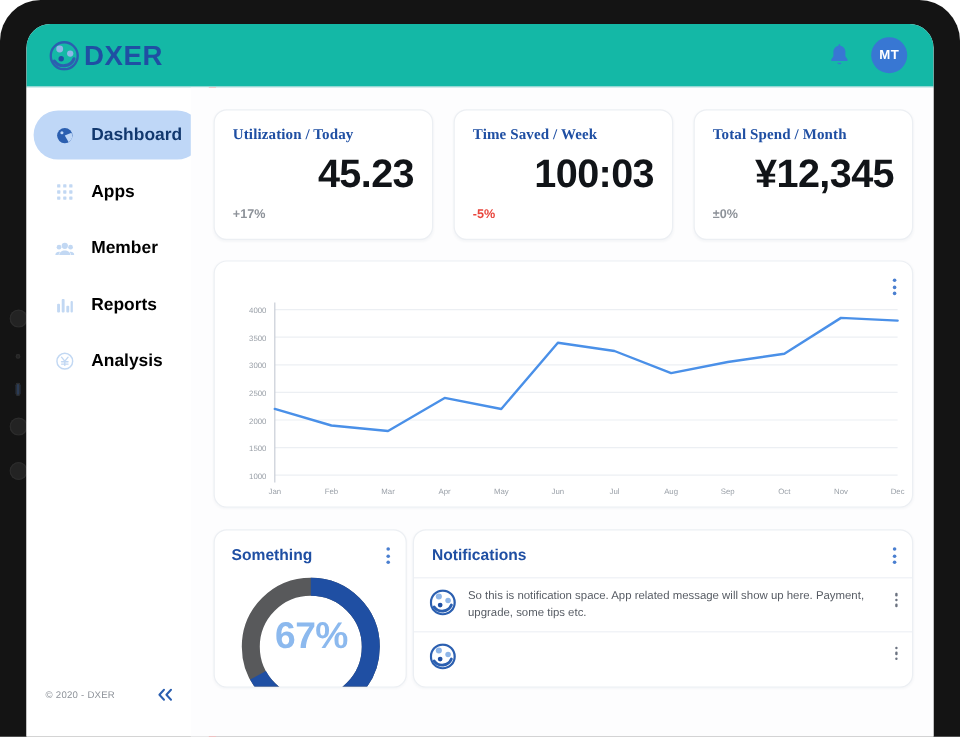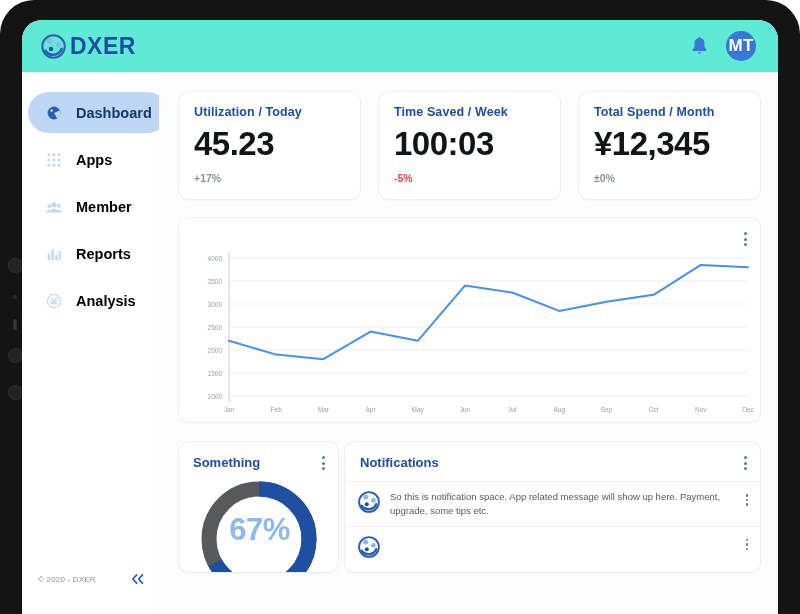--- a/index.html
+++ b/index.html
@@ -52,39 +52,39 @@
     width: 756px; height: 594px;
     background: #ffffff;
     border-radius: 20px 20px 0 0;
     overflow: hidden;
   }
 
   
   .appbar {
     position: absolute; left: 0; top: 0;
     width: 756px; height: 53px;
-    background: #5eead4;
+    background: #14b8a6;
     border-bottom: 1px solid #e9edf2;
     display: flex; align-items: center;
     padding: 0 22px 0 19px;
   }
   .brand { display: flex; align-items: center; gap: 4px; }
   .brand-mark { width: 25px; height: 25px; flex: none; }
   .brand-text {
     font-size: 23px; font-weight: bold;
     letter-spacing: .5px; color: #1f4fa3;
   }
   .appbar-right {
     margin-left: auto; display: flex; align-items: center; gap: 17px;
   }
   .bell { width: 19px; height: 21px; }
   .avatar {
     width: 30px; height: 30px; border-radius: 50%;
     background: #3877d3; color: #fff;
-    font-size: 17px; font-weight: bold;
+    font-size: 11px; font-weight: bold;
     display: flex; align-items: center; justify-content: center;
     letter-spacing: .3px;
   }
 
   
   .sidebar {
     position: absolute; left: 0; top: 53px;
     width: 158px; height: 541px;
     background: #fff;
     border-right: 6px solid #ef4444;
@@ -119,24 +119,25 @@
     flex: 1; height: 109px;
     background: #fff;
     border: 1px solid #eceff3;
     border-radius: 11px;
     padding: 13px 15px 0 15px;
     box-shadow: 0 1px 2px rgba(30,50,90,.035);
   }
   .stat-label {
     font-size: 12.5px; font-weight: bold; color: #1f4fa3;
     letter-spacing: .1px;
+    font-family: Liberation Serif, serif;
   }
   .stat-value {
     font-size: 33px; font-weight: bold; color: #111418;
-    margin-top: 6px; letter-spacing: -.5px;
+    margin-top: 6px; letter-spacing: -.5px; text-align: right;
   }
   .stat-delta { font-size: 10.5px; font-weight: bold; margin-top: 9px; color: #8d9299; }
   .stat-delta.neg { color: #e8453c; }
 
   .card {
     background: #fff;
     border: 1px solid #eceff3;
     border-radius: 11px;
     box-shadow: 0 1px 2px rgba(30,50,90,.035);
     position: relative;

